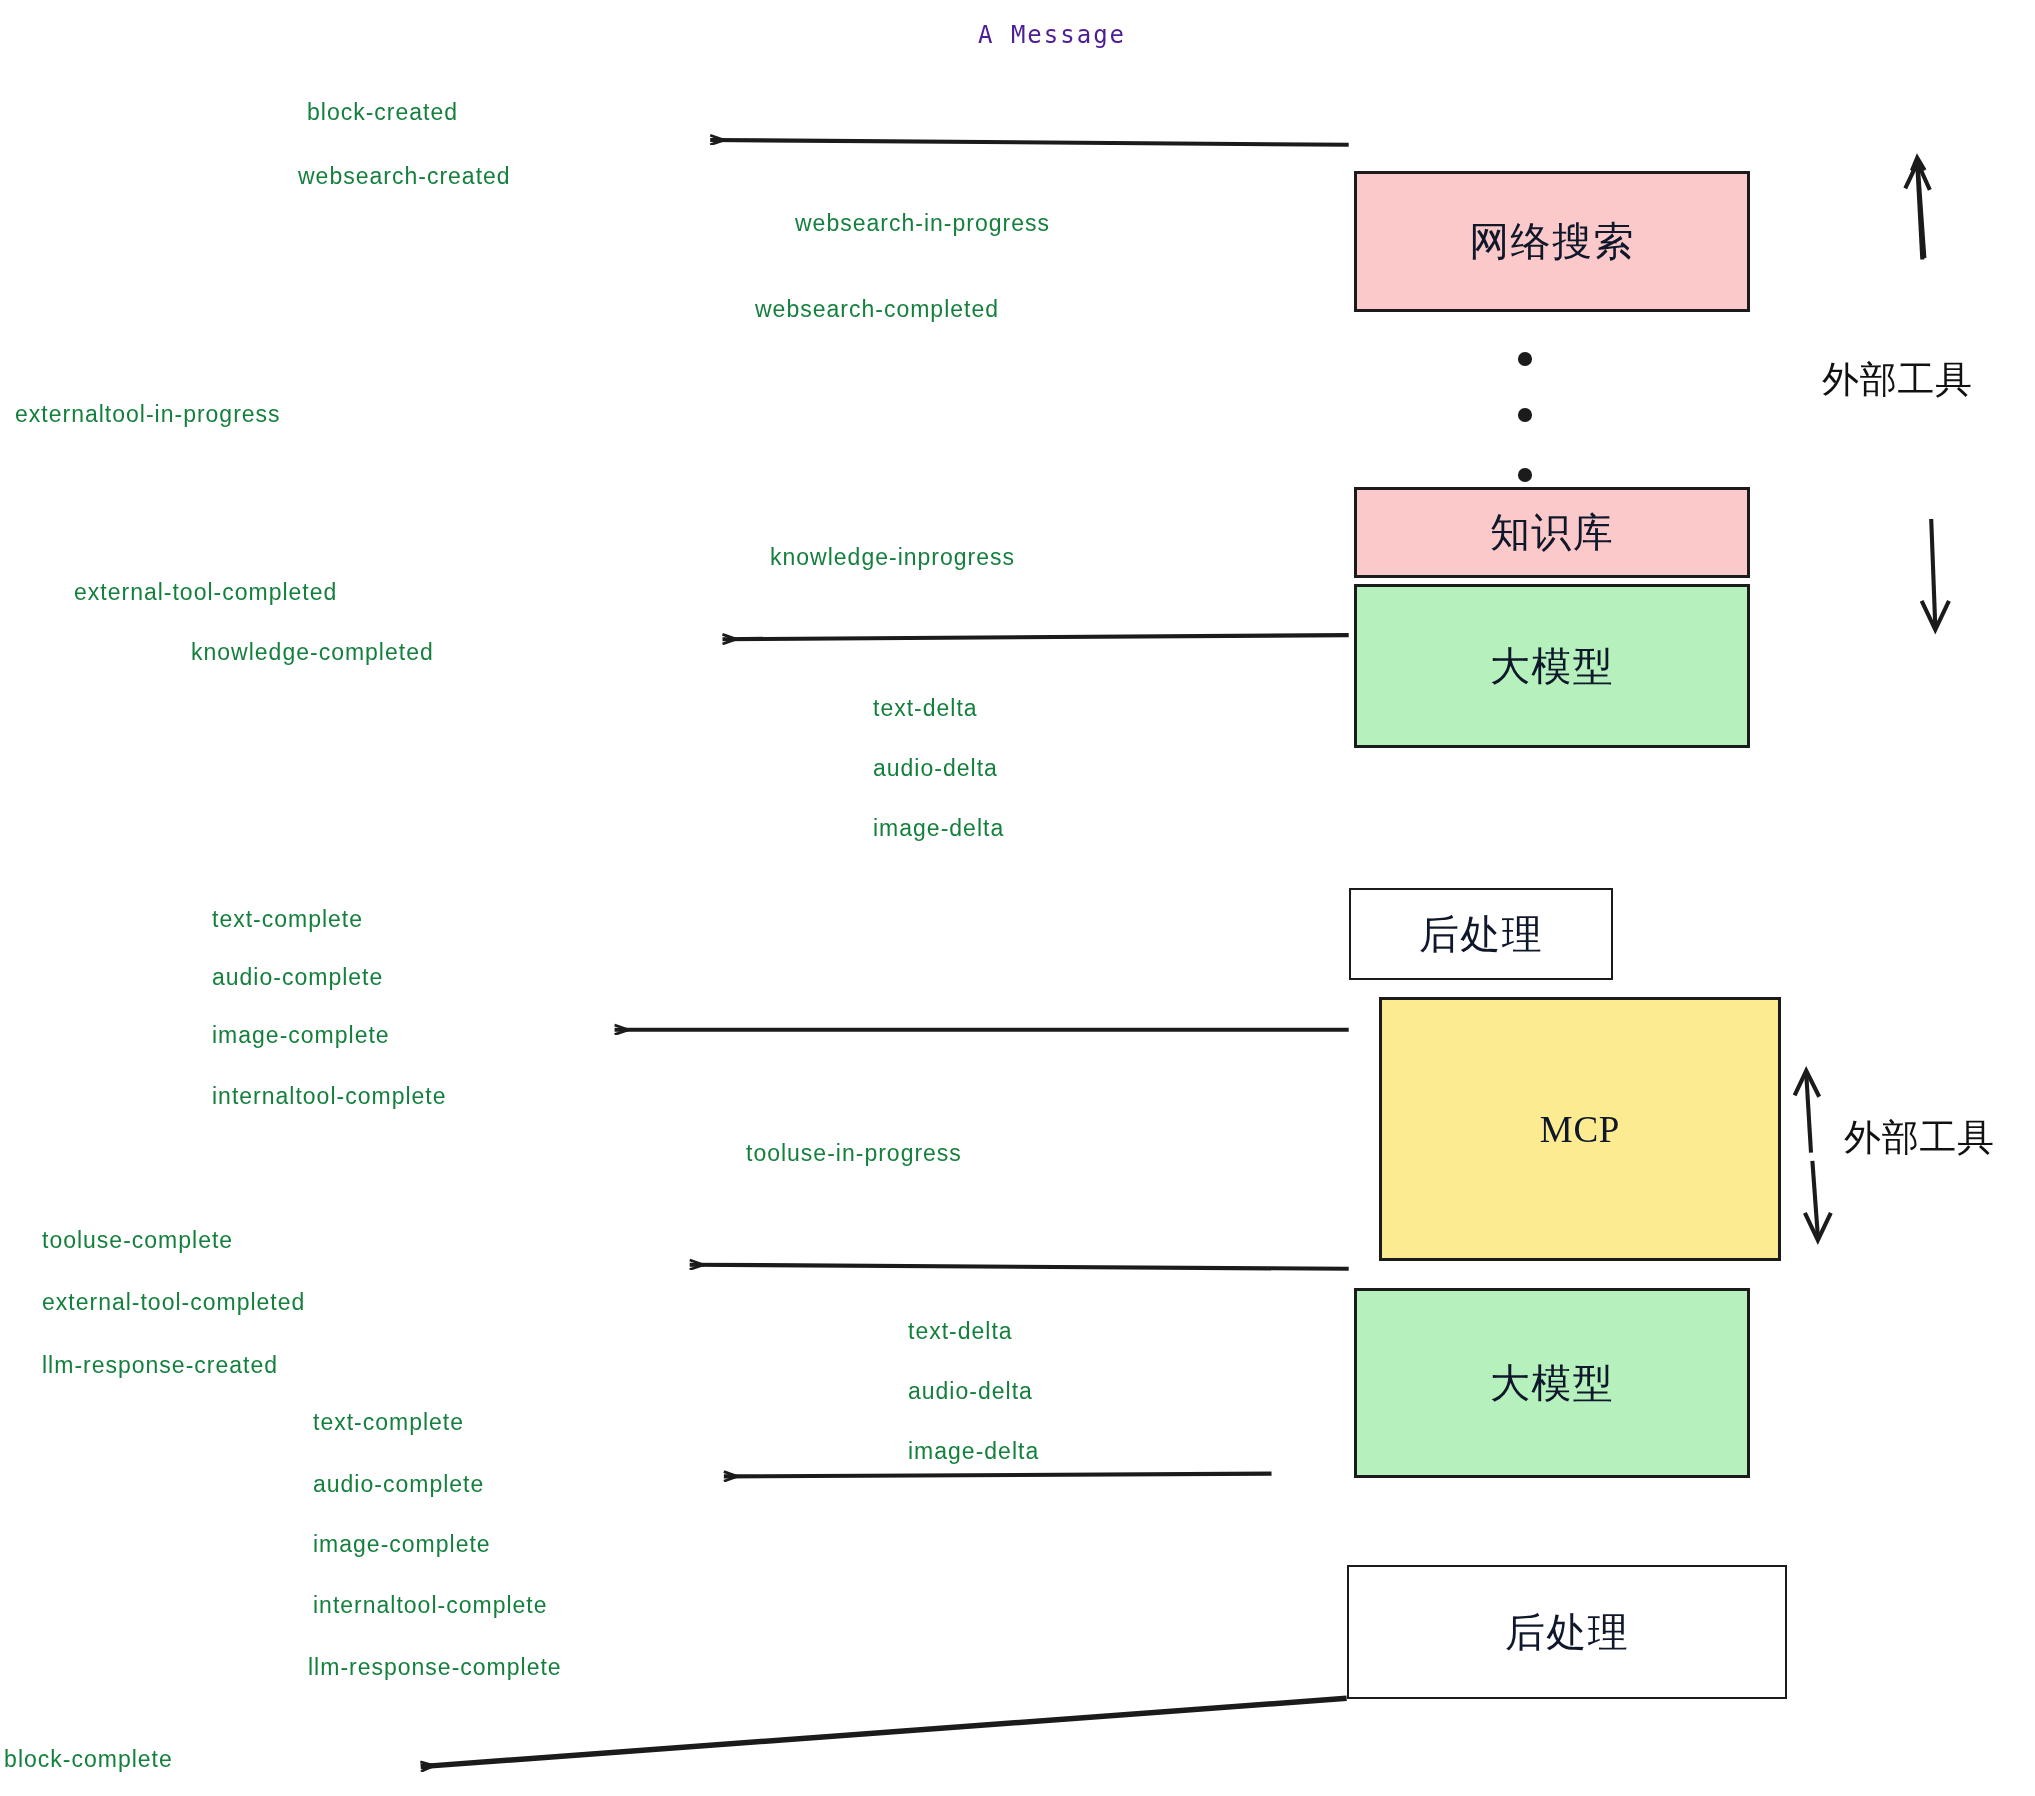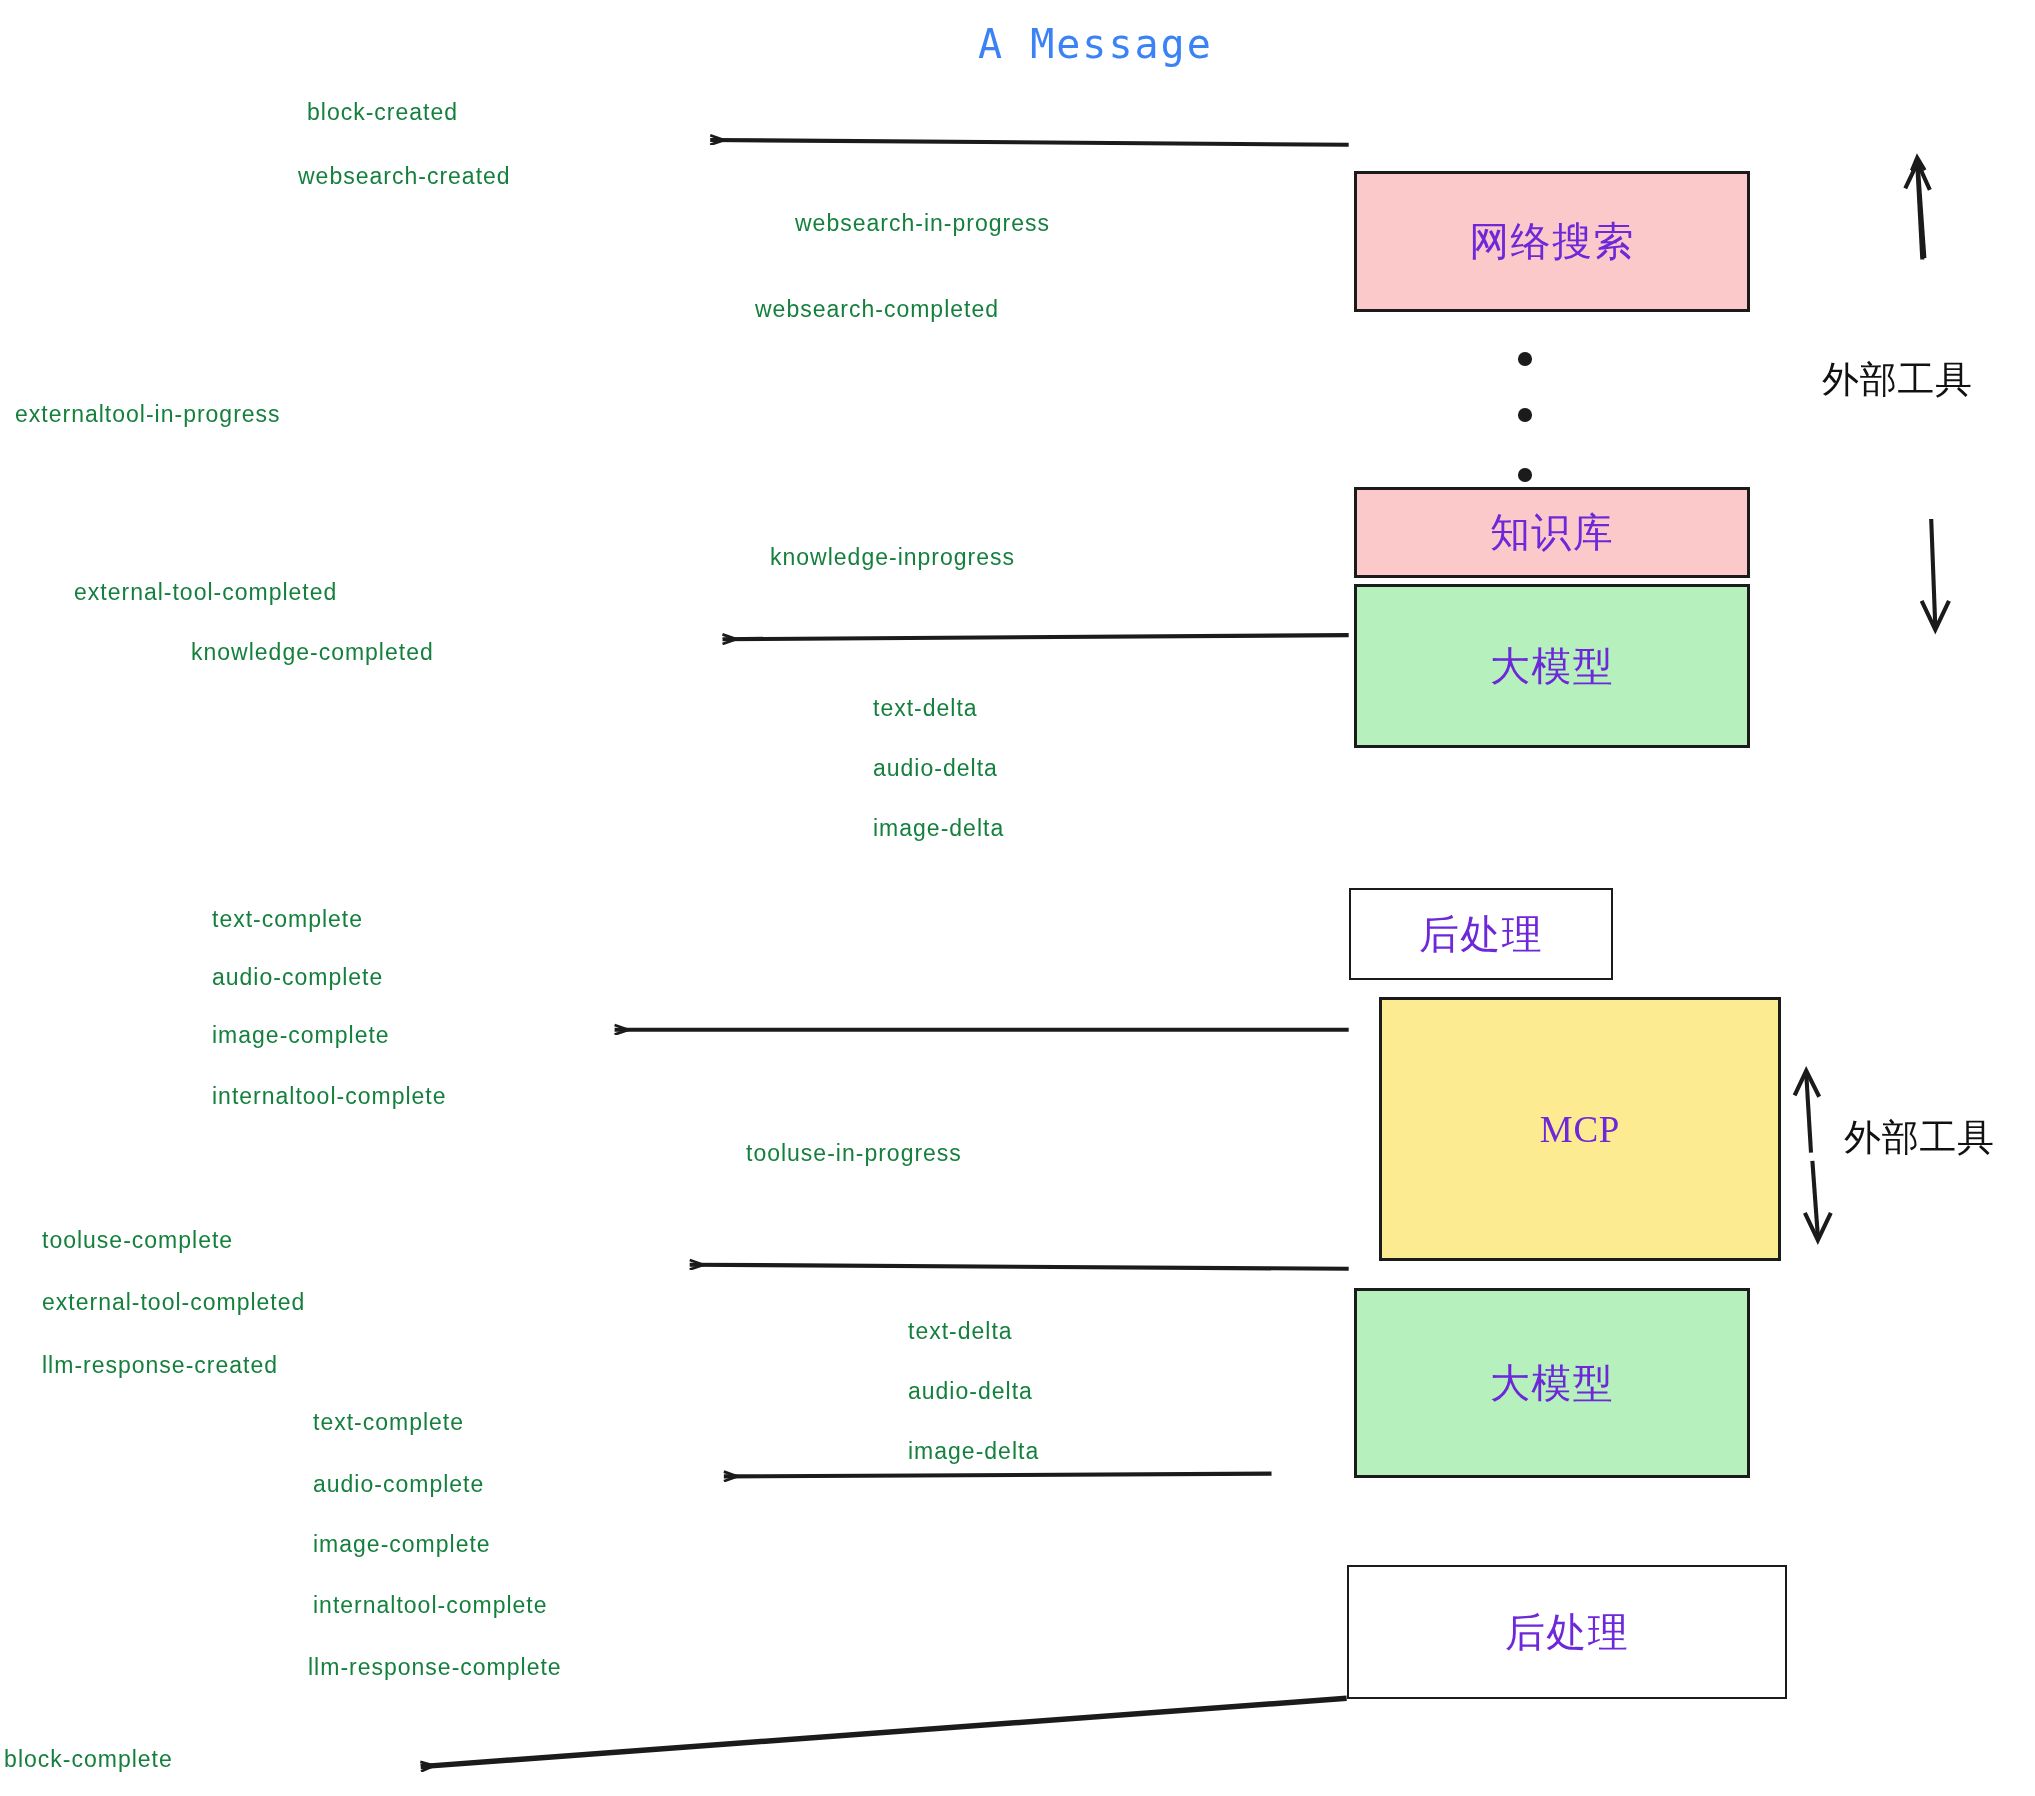--- a/index.html
+++ b/index.html
@@ -21,35 +21,35 @@
     font-family: Liberation Sans, sans-serif;
     font-size: 23px;
     letter-spacing: 1px;
     color: #15803d;
     white-space: nowrap;
     line-height: 1;
   }
   .title {
     position: absolute;
     font-family: "DejaVu Sans Mono", "Liberation Mono", monospace;
-    font-size: 40px;
+    font-size: 24px;
     letter-spacing: 2px;
-    color: #3b82f6;
+    color: #4c1d95;
     white-space: nowrap;
   }
   .node {
     position: absolute;
     box-sizing: border-box;
     border: 3.4px solid #1b1b1b;
     display: flex;
     align-items: center;
     justify-content: center;
     font-family: "DejaVu Sans", "Liberation Sans", sans-serif;
     font-size: 40px;
-    color: #6d28d9;
+    color: #0f172a;
     letter-spacing: 1.4px;
   }
   .node.latin {
     font-family: Liberation Serif, serif;
     font-size: 37px;
     letter-spacing: 0.7px;
     margin-left: 20px;
   }
   .grouplabel {
     position: absolute;

